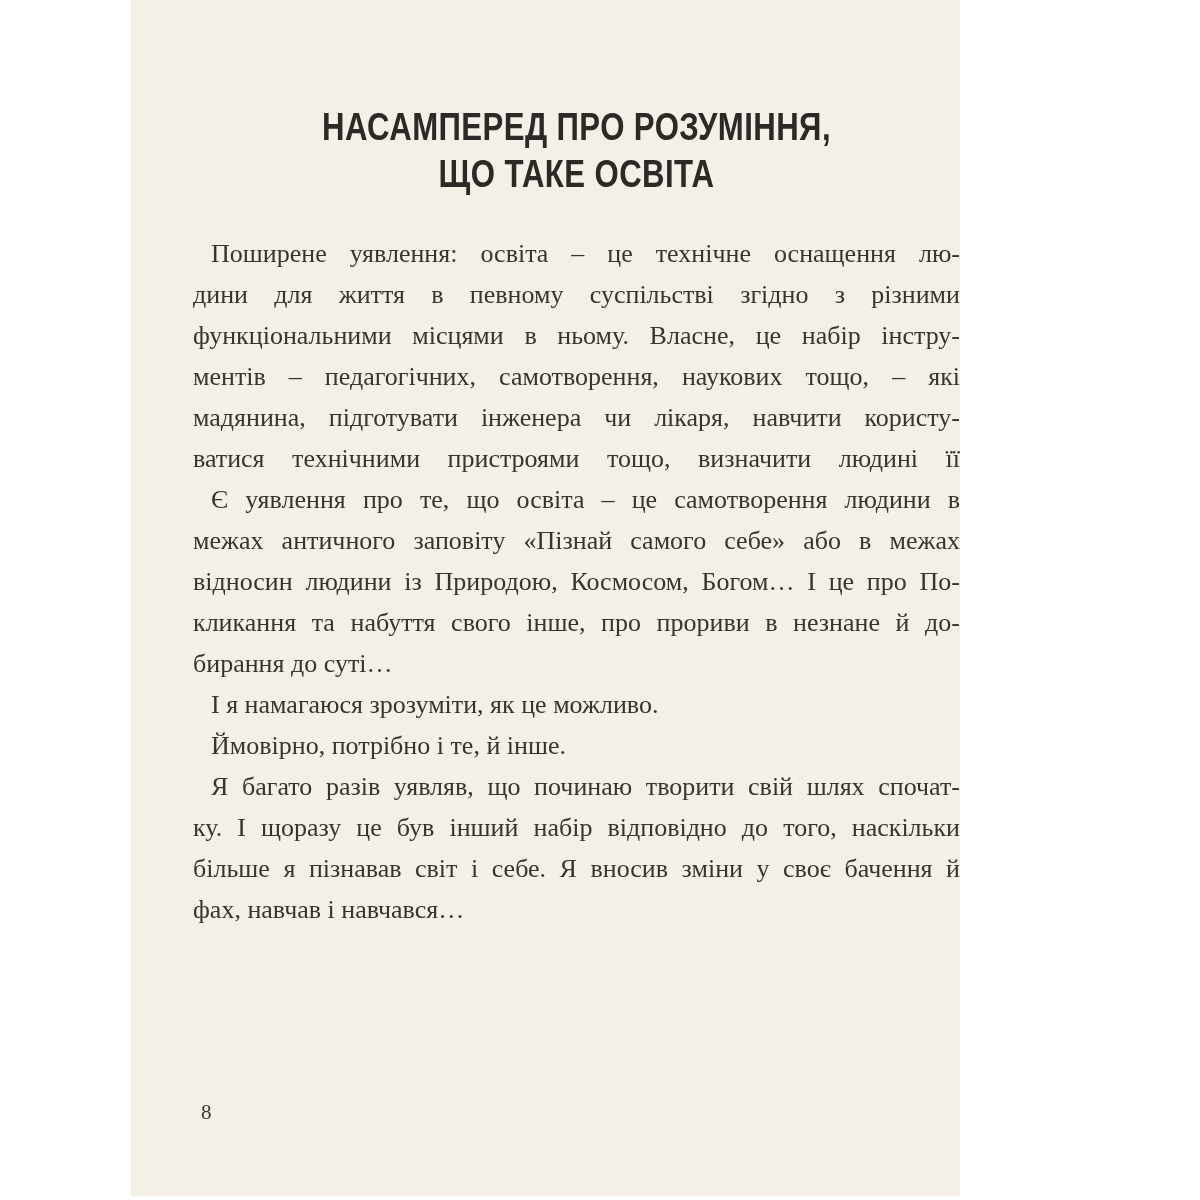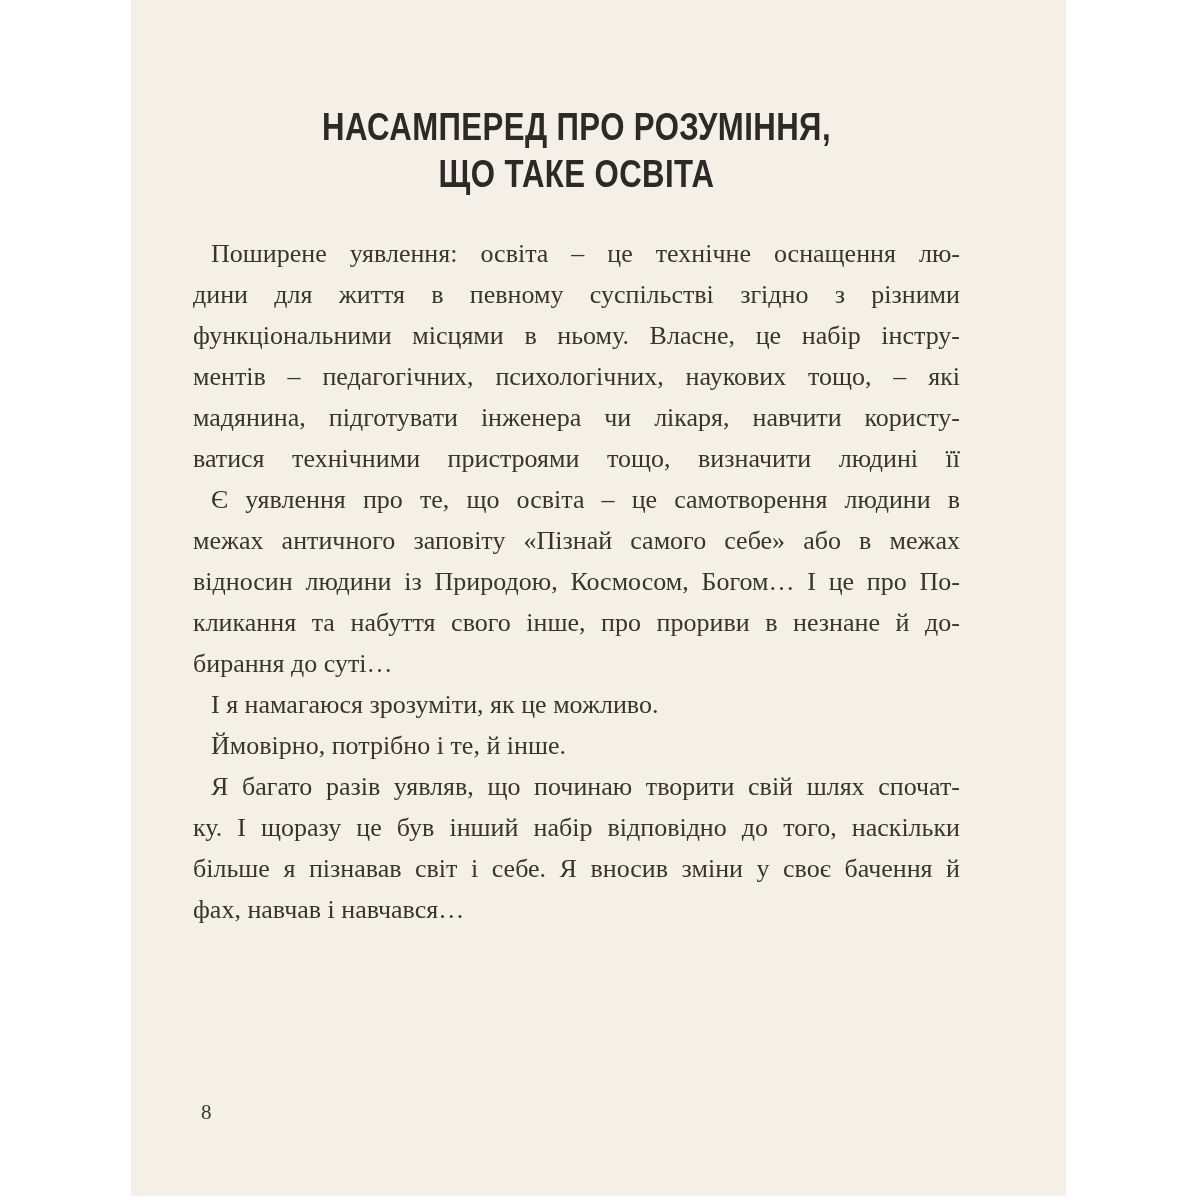--- a/index.html
+++ b/index.html
@@ -1,18 +1,18 @@
 <!DOCTYPE html>
 <html style="--paper: #f4f0e7; --heading: #2b2a26; --text: #37352c;"><head>
 <meta charset="utf-8">
 <style>
   html, body { margin: 0; padding: 0; }
   .canvas {
     position: relative;
-    width: 1200px;
+    width: 960px;
     height: 1200px;
     background: #ffffff;
     overflow: hidden;
   }
   .paper {
     position: absolute;
     left: 131px;
     top: 0;
     width: 935px;
     height: 1196px;
@@ -70,21 +70,21 @@
 <div class="canvas">
   <div class="paper">
     <h1 class="title">
       <span class="title-line">НАСАМПЕРЕД ПРО РОЗУМІННЯ,</span>
       <span class="title-line">ЩО ТАКЕ ОСВІТА</span>
     </h1>
     <div class="body-text" id="body-text">
         <div class="line first">Поширене уявлення: освіта – це технічне оснащення лю-</div>
         <div class="line">дини для життя в певному суспільстві згідно з різними</div>
         <div class="line">функціональними місцями в ньому. Власне, це набір інстру-</div>
-        <div class="line">ментів – педагогічних, психологічних, наукових тощо, – які</div>
+        <div class="line">ментів – педагогічних, самотворення, наукових тощо, – які</div>
         <div class="line">мадянина, підготувати інженера чи лікаря, навчити користу-</div>
         <div class="line">ватися технічними пристроями тощо, визначити людині її</div>
         <div class="line first">Є уявлення про те, що освіта – це самотворення людини в</div>
         <div class="line">межах античного заповіту «Пізнай самого себе» або в межах</div>
         <div class="line">відносин людини із Природою, Космосом, Богом… І це про По-</div>
         <div class="line">кликання та набуття свого інше, про прориви в незнане й до-</div>
         <div class="line last">бирання до суті…</div>
         <div class="line first last">І я намагаюся зрозуміти, як це можливо.</div>
         <div class="line first last">Ймовірно, потрібно і те, й інше.</div>
         <div class="line first">Я багато разів уявляв, що починаю творити свій шлях спочат-</div>

